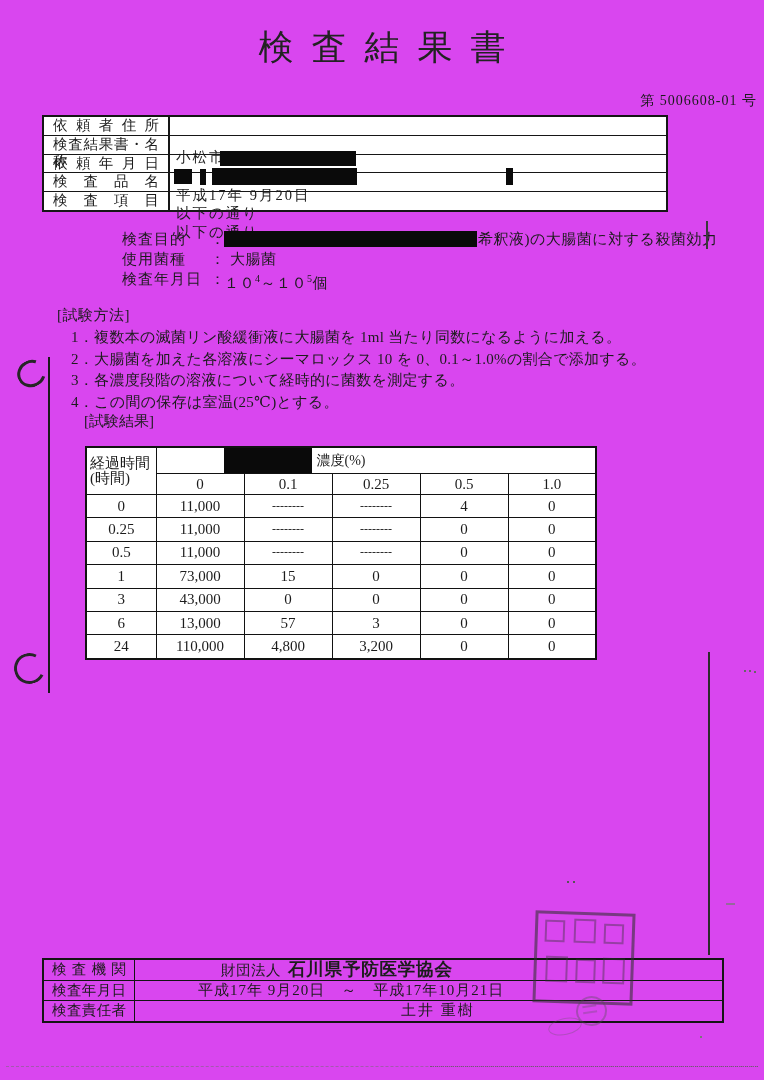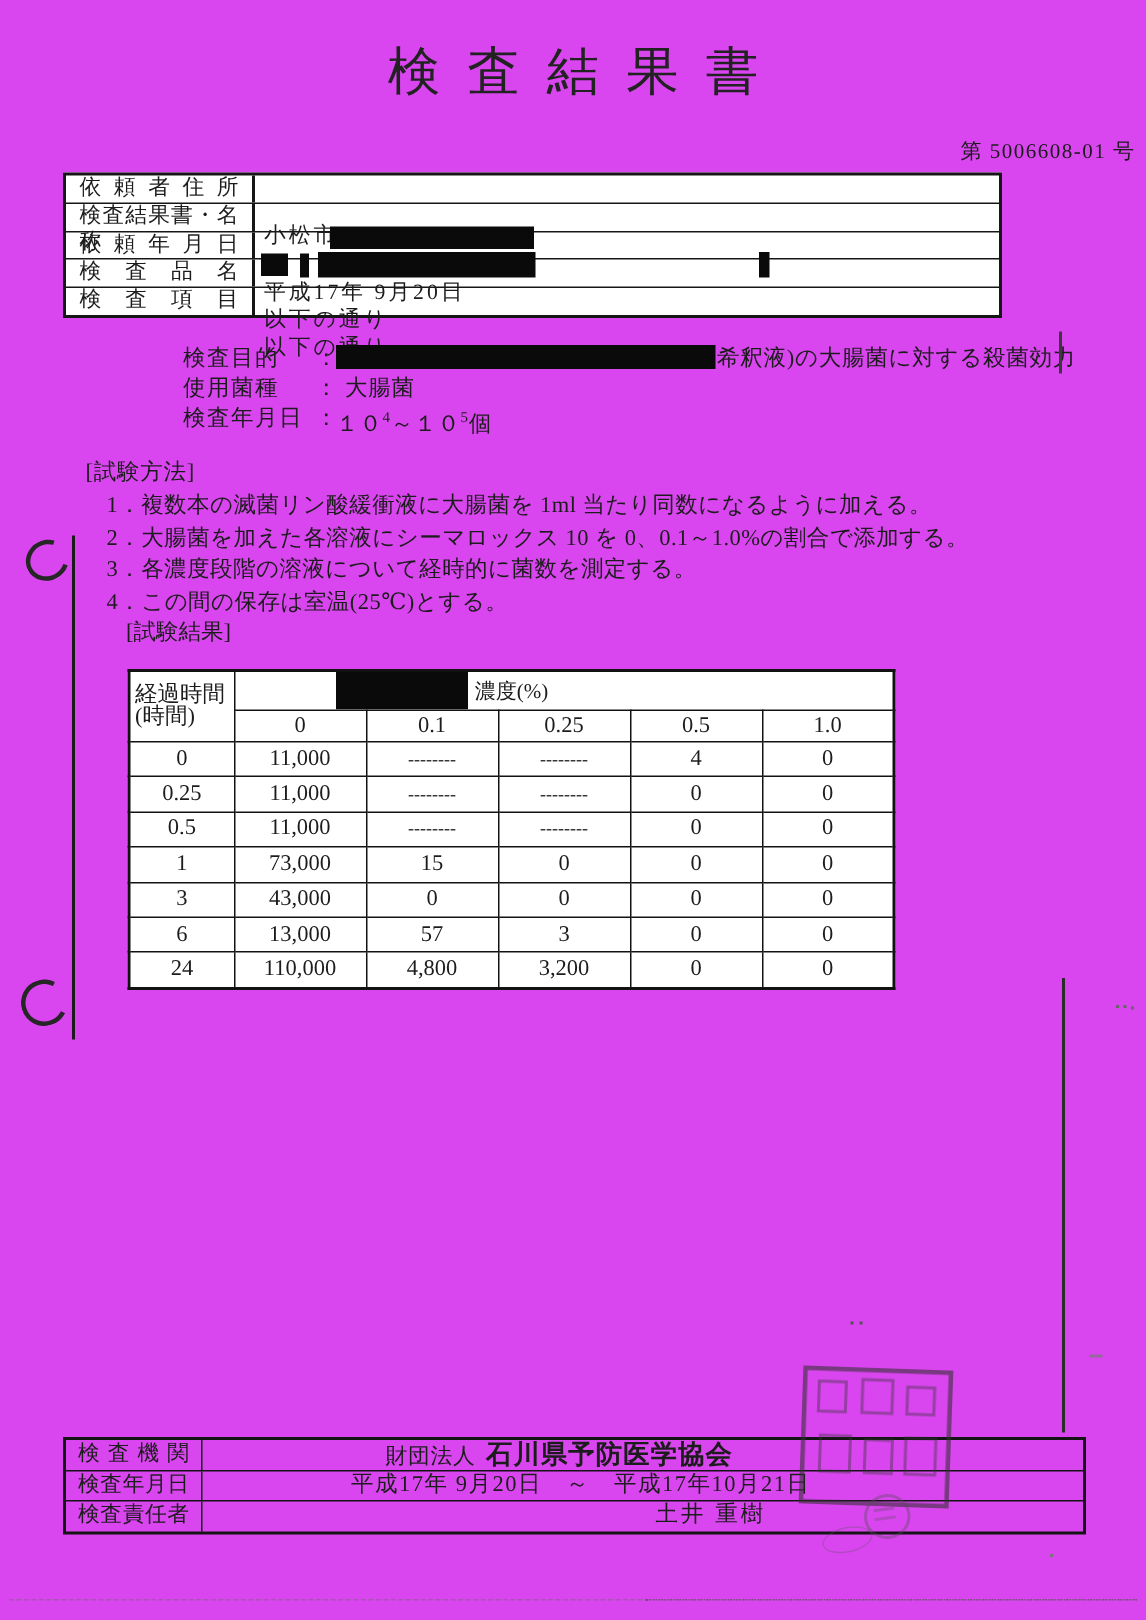--- a/index.html
+++ b/index.html
@@ -61,21 +61,21 @@
   .res-h2 td{height:20px;}
   .res-conc{position:relative; text-align:left !important;}
   .conc-bar{position:absolute; left:67px; top:0; width:88px; height:25px; background:#0a0a0a;}
   .conc-label{position:absolute; left:160px; top:4px; font-size:14px;}
   .res-table td.dash{font-size:12px; letter-spacing:0;}
   
   .foot-table{
     position:absolute; left:42px; top:958px; width:682px;
     border:2px solid #141414; box-sizing:border-box; background:transparent;
   }
-  .foot-row{display:flex; border-top:1.5px solid #141414; height:19.6px;gap:36px;}
+  .foot-row{display:flex; border-top:1.5px solid #141414; height:19.6px;}
   .foot-row:first-child{border-top:none;}
   .foot-label{
     width:91px; box-sizing:border-box; border-right:1.5px solid #141414;
     padding:0 8px; font-size:14.5px; line-height:19px;
     text-align:justify; text-align-last:justify;
   }
   .foot-value{flex:1; font-size:15px; line-height:19px; position:relative;}
   .agency-line{display:flex; align-items:baseline; padding-left:86px;}
   .agency-prefix{font-size:14.5px; letter-spacing:0.5px;}
   .agency-name{font-size:17.5px; font-weight:600; letter-spacing:0.8px; margin-left:7px;}

